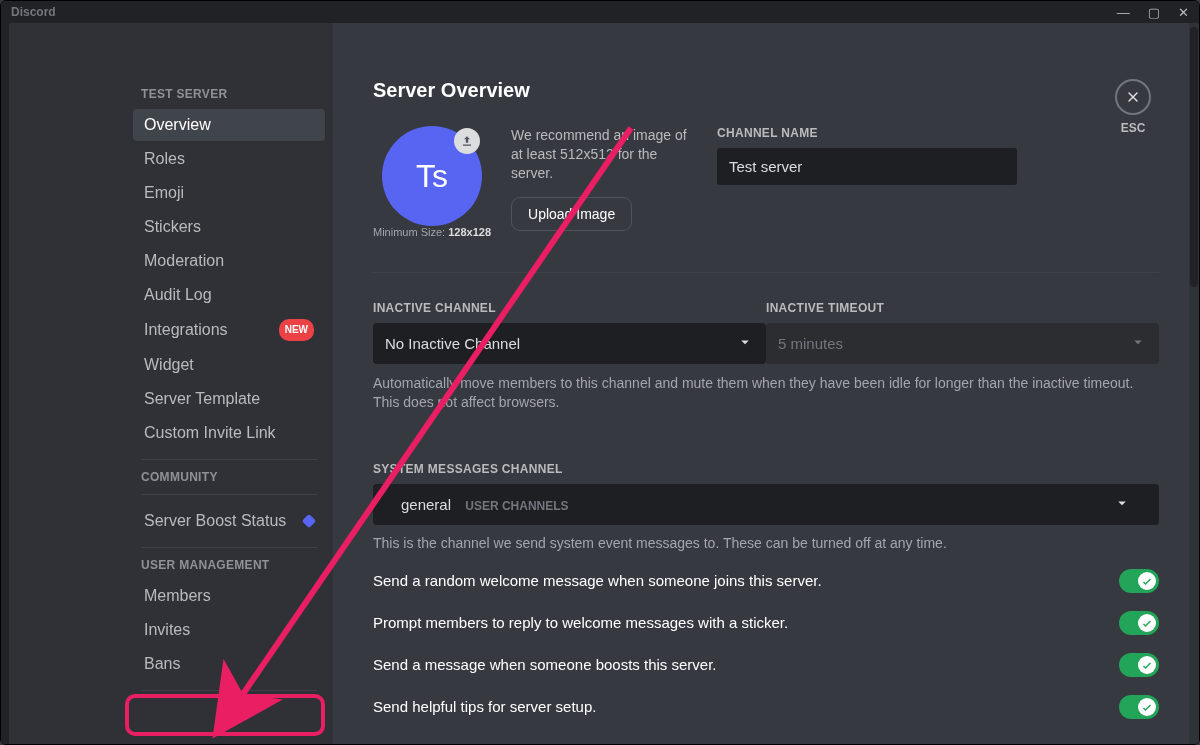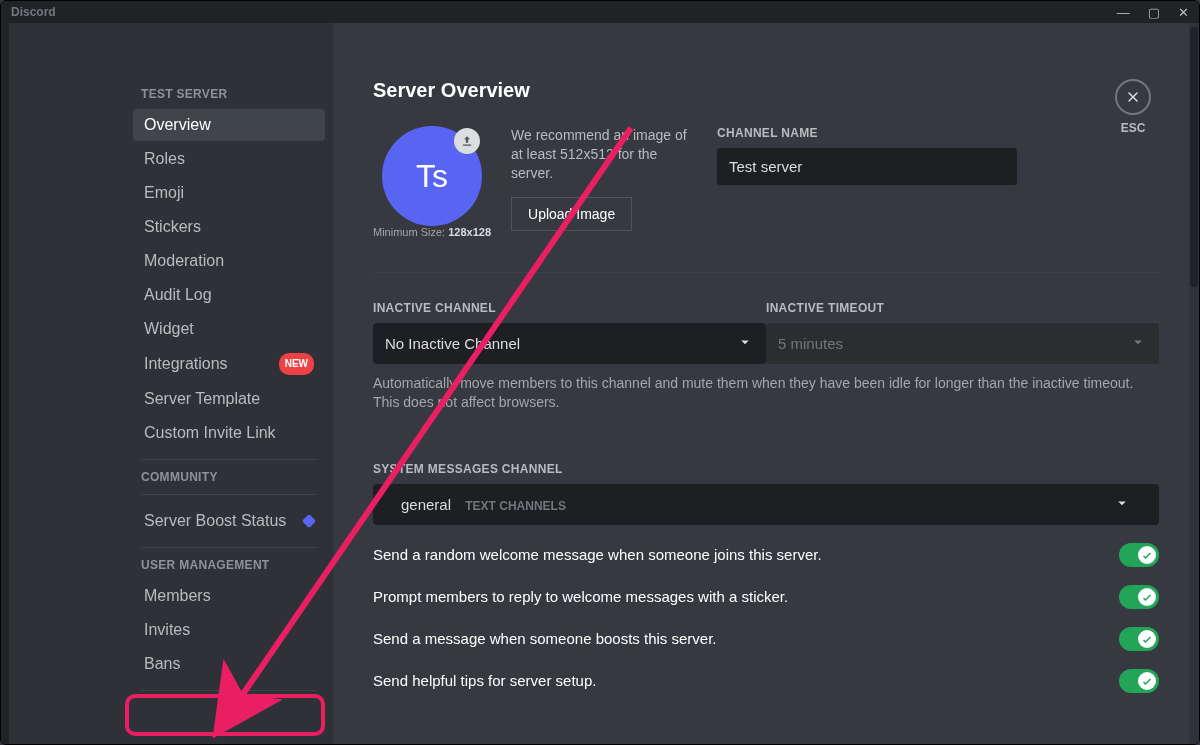--- a/index.html
+++ b/index.html
@@ -189,21 +189,21 @@
   }
   .min-size b { color:#dcddde; font-weight:700;}
   .mid-col { display:flex; flex-direction:column; gap:14px; max-width:180px; }
   .hint { color:#b9bbbe; font-size:14px; line-height:1.35;}
   .btn-outline {
     border:1px solid #4f545c;
     color:#fff;
     background:transparent;
     padding: 8px 16px;
     font-size:14px;
-    border-radius:0;
+    border-radius:9px;
     cursor:pointer;
     width:fit-content;
   }
   .right-col { flex:1; max-width:310px; margin-left: 6px;}
   .form-label {
     color:#b9bbbe; font-size:12px; font-weight:700;
     letter-spacing:0.3px;
     margin-bottom:8px;
   }
   .text-input {
@@ -310,26 +310,26 @@
     <div class="item">
         <span>Stickers</span>
       </div>
     <div class="item">
         <span>Moderation</span>
       </div>
     <div class="item">
         <span>Audit Log</span>
       </div>
     <div class="item">
-        <span>Widget</span>
-      </div>
-    <div class="item">
       <span>Integrations</span>
       <span class="new-badge">NEW</span>
     </div>
+    <div class="item">
+        <span>Widget</span>
+      </div>
     <div class="item">
         <span>Server Template</span>
       </div>
     <div class="item">
         <span>Custom Invite Link</span>
       </div>
 
     <div class="sep"></div>
     <div class="category">COMMUNITY</div>
     <div class="sep"></div>
@@ -420,26 +420,27 @@
               </svg></span>
         </div>
       </div>
     </div>
     <div class="help">Automatically move members to this channel and mute them when they have been idle for longer than the inactive timeout. This does not affect browsers.</div>
 
     <div class="section-label">SYSTEM MESSAGES CHANNEL</div>
     <div class="wide-select">
       <div>
         <span class="chan-name">general</span>
-        <span class="chan-cat">TEXT CHANNELS</span>
+        <span class="chan-cat">USER CHANNELS</span>
       </div>
       <span class="chev"><svg viewBox="0 0 24 24" fill="#dcddde">
             <path d="M7 10l5 5 5-5z"></path>
           </svg></span>
     </div>
+    <div class="help2">This is the channel we send system event messages to. These can be turned off at any time.</div>
 
     <div class="toggle-row">
       <div class="label">Send a random welcome message when someone joins this server.</div>
       <div class="switch">
           <span class="check"><svg viewBox="0 0 24 24">
               <path d="M5 12l4 4 10-10" stroke="#23a559" stroke-width="3" fill="none"></path>
             </svg></span>
         </div>
     </div>
     <div class="toggle-row">

